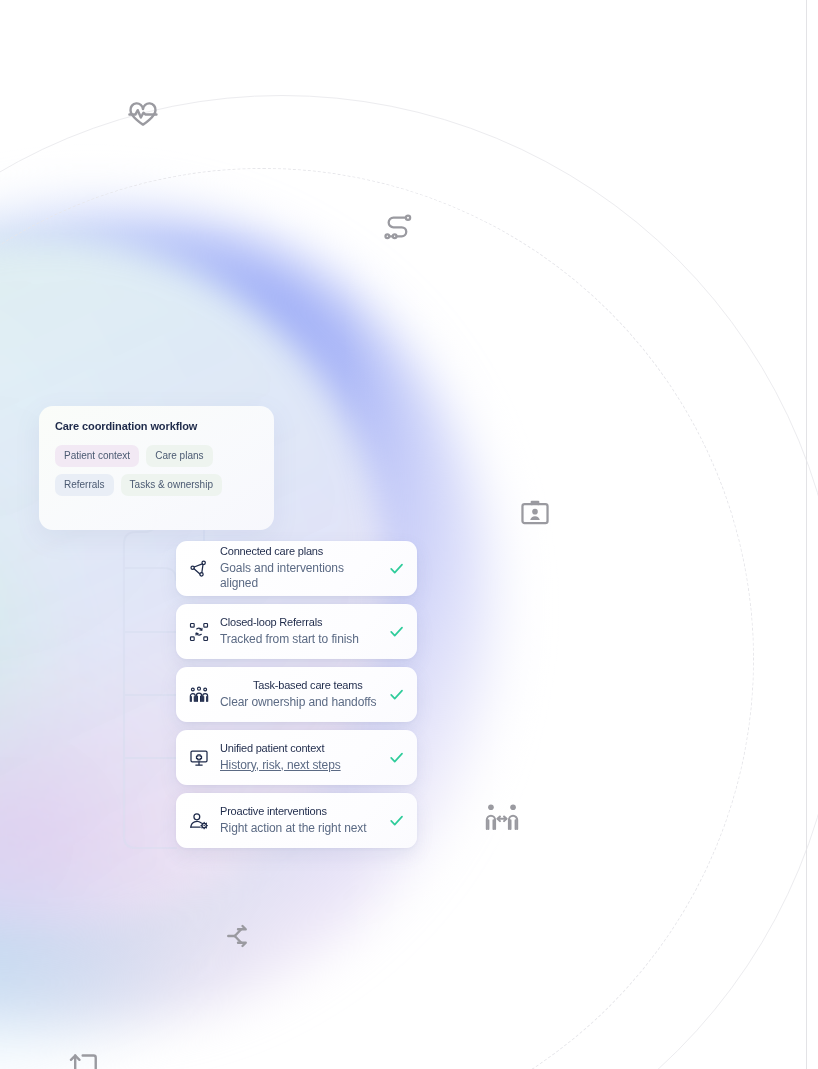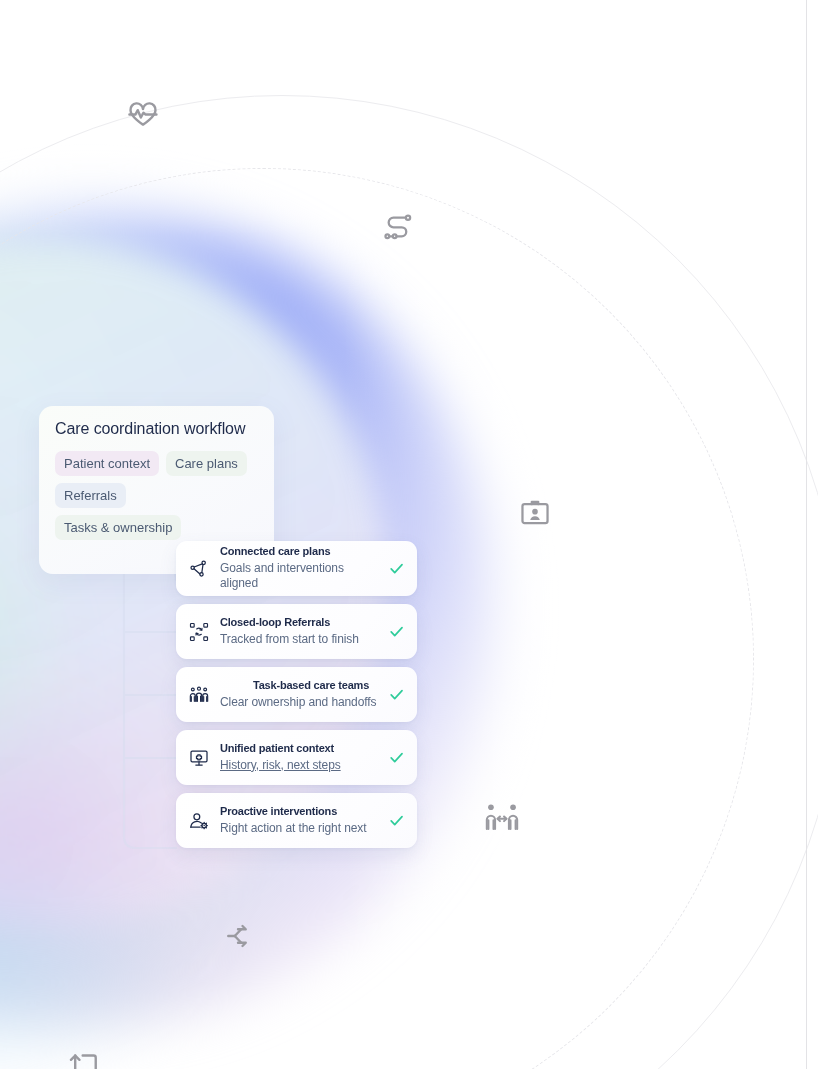--- a/index.html
+++ b/index.html
@@ -152,33 +152,33 @@
     top: 406px;
     width: 235px;
     border-radius: 14px;
     padding: 14px 16px 34px 16px;
     box-sizing: border-box;
     background: linear-gradient(150deg, rgba(251,253,249,0.97) 0%, rgba(250,251,253,0.95) 58%, rgba(249,249,253,0.92) 100%);
     box-shadow: 0 8px 26px rgba(116,128,168,0.10);
     z-index: 12;
   }
   .workflow-title {
-    font-size: 16px;
-    font-weight: normal;
+    font-size: 11px;
+    font-weight: bold;
     color: #1e2a4a;
     letter-spacing: -0.1px;
     margin-bottom: 13px;
   }
   .chip-row {
     display: flex;
     flex-wrap: wrap;
     gap: 7px;
   }
   .chip {
-    font-size: 13px;
+    font-size: 10px;
     color: #4b5a72;
     padding: 6px 9px 6px 9px;
     border-radius: 7px;
     line-height: 1;
     white-space: nowrap;
   }
 
   
   .cards {
     position: absolute;
@@ -211,21 +211,21 @@
     display: flex;
     align-items: center;
     justify-content: center;
   }
   .card-text {
     flex: 1 1 auto;
     min-width: 0;
   }
   .card-title {
     font-size: 11px;
-    font-weight: bold;
+    font-weight: normal;
     color: #1e2a4a;
     letter-spacing: -0.2px;
     line-height: 1.25;
   }
   .card-sub {
     font-size: 12px;
     color: #5b6a84;
     letter-spacing: -0.1px;
     line-height: 1.3;
     margin-top: 2px;

